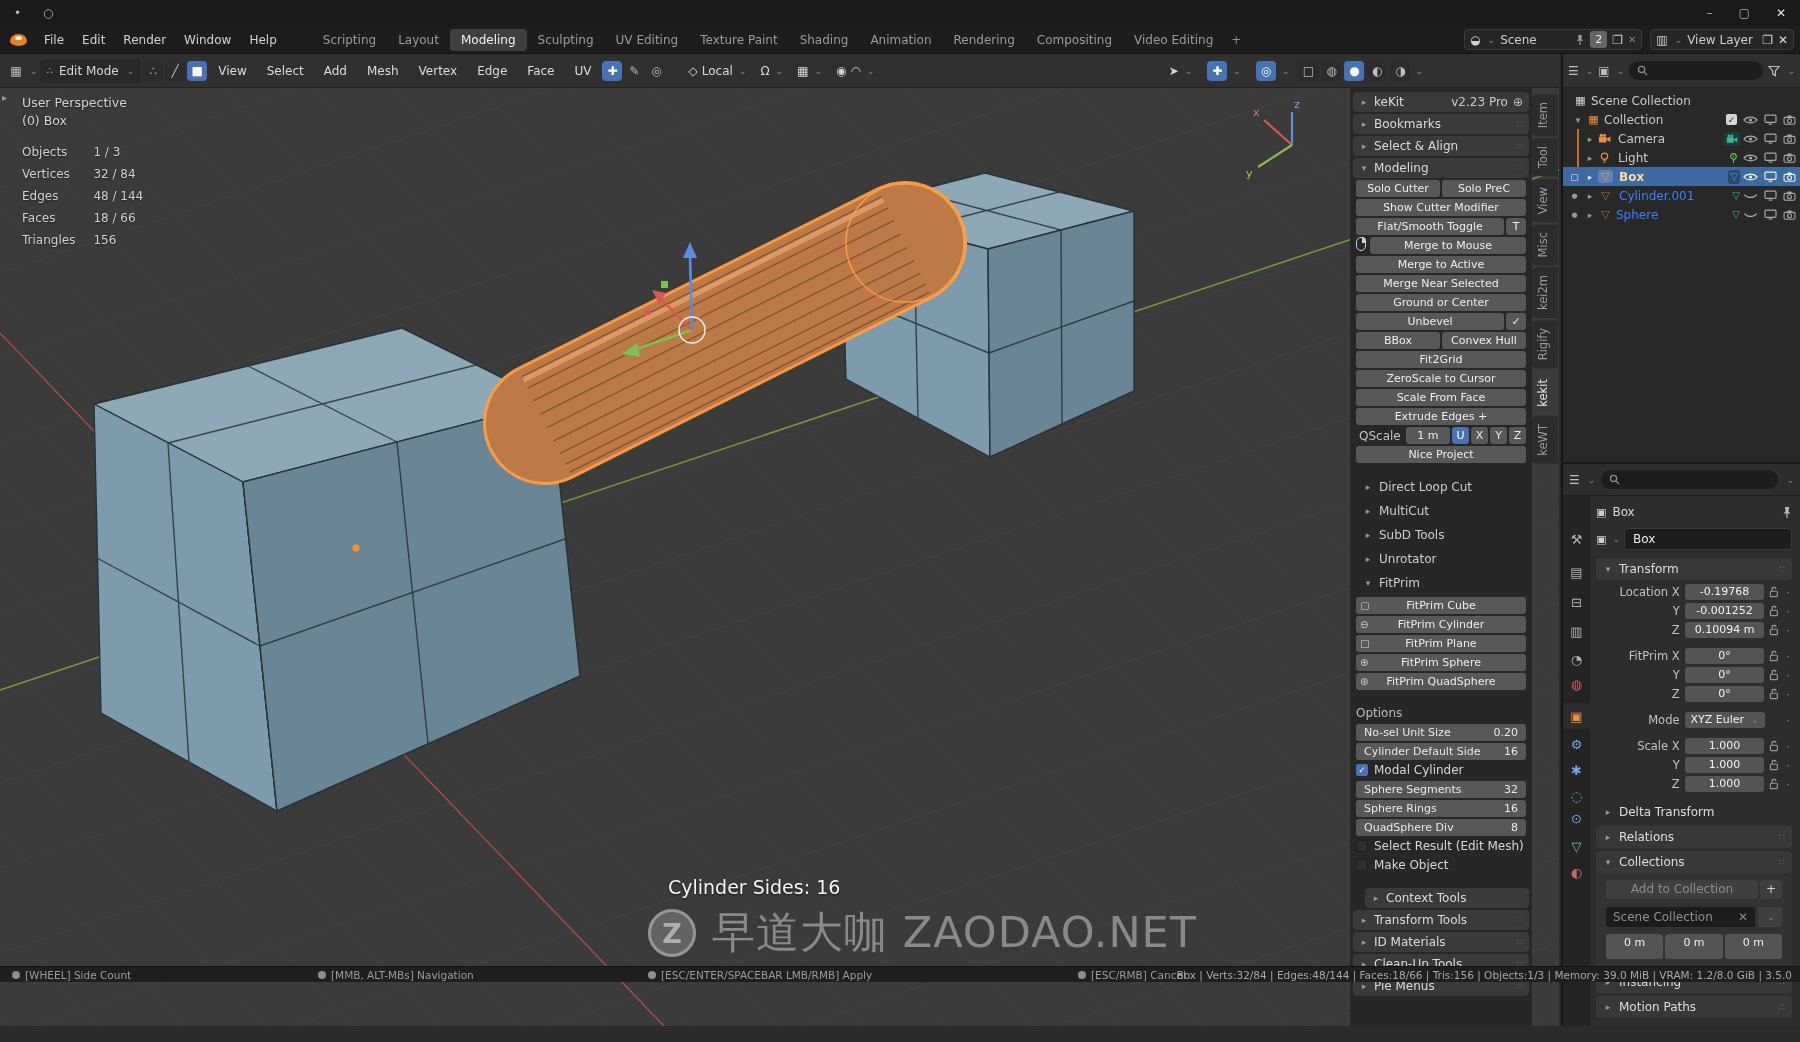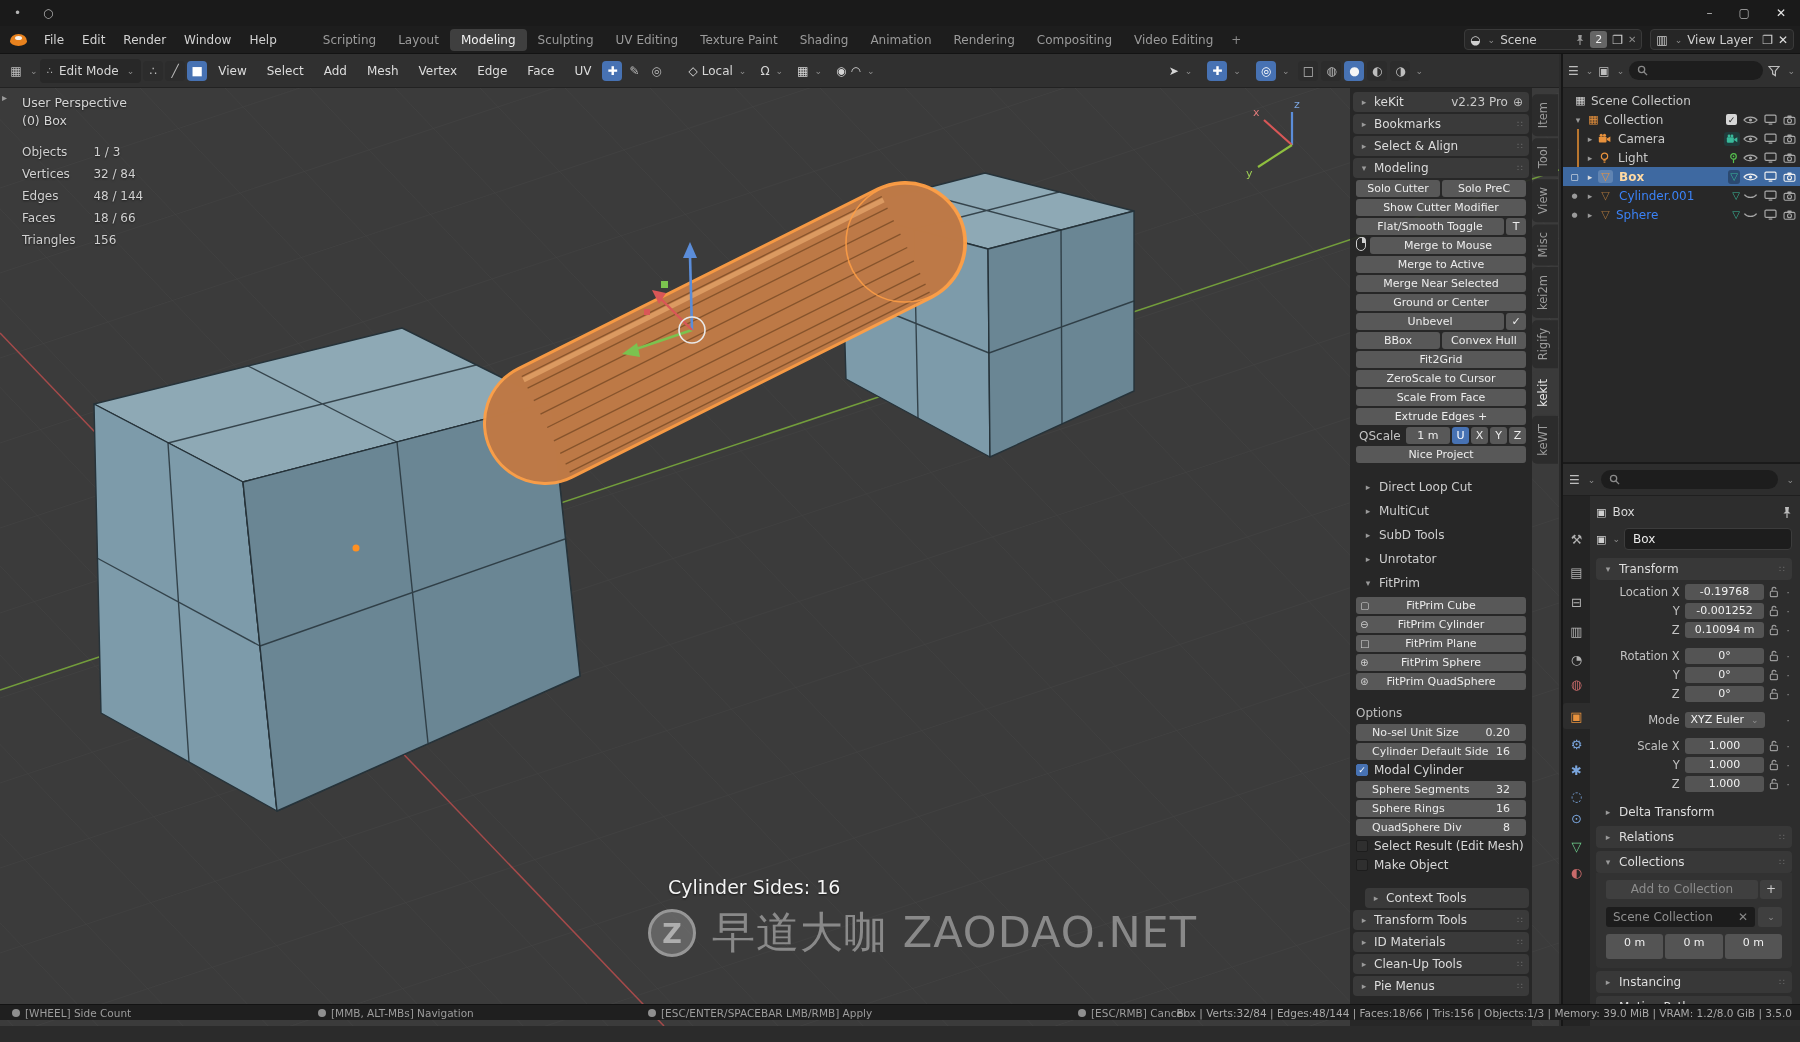--- a/index.html
+++ b/index.html
@@ -111,32 +111,32 @@
   .kbtn .licon{position:absolute;left:4px;font-size:10px;color:#cfcfcf}
   .kbtn.seg{width:20px;flex:none}
   .kbtn.axis{width:17px;flex:none}
   .kbtn.axis.on{background:#4772b3;color:#fff}
   .klabel{color:#c4c4c4;padding:0 3px;display:flex;align-items:center}
   .ksub{display:flex;align-items:center;gap:6px;height:24px;padding-left:10px;color:#cdcdcd}
   .kopts{color:#bdbdbd;margin:16px 3px 2px;height:16px}
   .kchk{display:flex;align-items:center;gap:6px;height:19px;margin:0 3px;color:#d6d6d6}
   .cb{width:12px;height:12px;border-radius:2px;background:#2f2f2f;border:1px solid #1d1d1d;display:flex;align-items:center;justify-content:center;font-size:9px;color:#fff}
   .cb.on{background:#4772b3;border-color:#4772b3}
-  .kfield{background:#585858;border-radius:3px;height:17px;display:flex;align-items:center;justify-content:space-between;padding:0 16px;margin:2px 3px 0;color:#e9e9e9;font-size:11px}
+  .kfield{background:#585858;border-radius:3px;height:17px;display:flex;align-items:center;justify-content:space-between;padding:0 8px;margin:2px 3px 0;color:#e9e9e9;font-size:11px}
   .mouseico{width:10px;height:14px;border:1.4px solid #cfcfcf;border-radius:5px;position:relative;flex:none;margin-right:2px}
   .mouseico:after{content:"";position:absolute;right:-1px;top:-1px;width:4px;height:6px;background:#cfcfcf;border-radius:0 4px 0 0}
   .kgap{height:12px}
 
   
   #vtabs{position:absolute;left:1532px;top:6px;width:26px;display:flex;flex-direction:column;gap:2px}
   .vtab{writing-mode:vertical-rl;transform:rotate(180deg);background:#2c2c2c;color:#9c9c9c;padding:8px 4px;font-size:11.5px;border-radius:0 5px 5px 0;text-align:center}
   .vtab.active{background:#3a3a3a;color:#e8e8e8}
 
   
-  #statusbar{position:absolute;left:0;top:1004px;width:1800px;height:16px;background:#1f1f1f;border-top:1px solid #131313;color:#9c9c9c;font-size:10.5px}
+  #statusbar{position:absolute;left:0;top:966px;width:1800px;height:16px;background:#1f1f1f;border-top:1px solid #131313;color:#9c9c9c;font-size:10.5px}
   .sbitem{position:absolute;top:0;height:16px;display:flex;align-items:center;gap:5px}
   .sbdot{width:8px;height:8px;border-radius:50%;background:#8f8f8f}
   #sbstats{position:absolute;right:8px;top:0;height:16px;display:flex;align-items:center;color:#a8a8a8}
 </style>
 </head>
 <body>
 
 <svg width="0" height="0" style="position:absolute">
   <defs>
     <symbol id="sy-eye" viewBox="0 0 16 10">
@@ -855,21 +855,21 @@
         <div class="prow">
           <span class="plab">Z</span>
           <span class="pval">0.10094 m</span>
           <svg class="locki" style="width:10px;height:12px">
               <use href="#sy-lock"></use>
             </svg>
           <span class="pdot">·</span>
         </div>
         <div class="pgap"></div>
         <div class="prow">
-          <span class="plab">Rotation X</span>
+          <span class="plab">FitPrim X</span>
           <span class="pval">0°</span>
           <svg class="locki" style="width:10px;height:12px">
               <use href="#sy-lock"></use>
             </svg>
           <span class="pdot">·</span>
         </div>
         <div class="prow">
           <span class="plab">Y</span>
           <span class="pval">0°</span>
           <svg class="locki" style="width:10px;height:12px">

